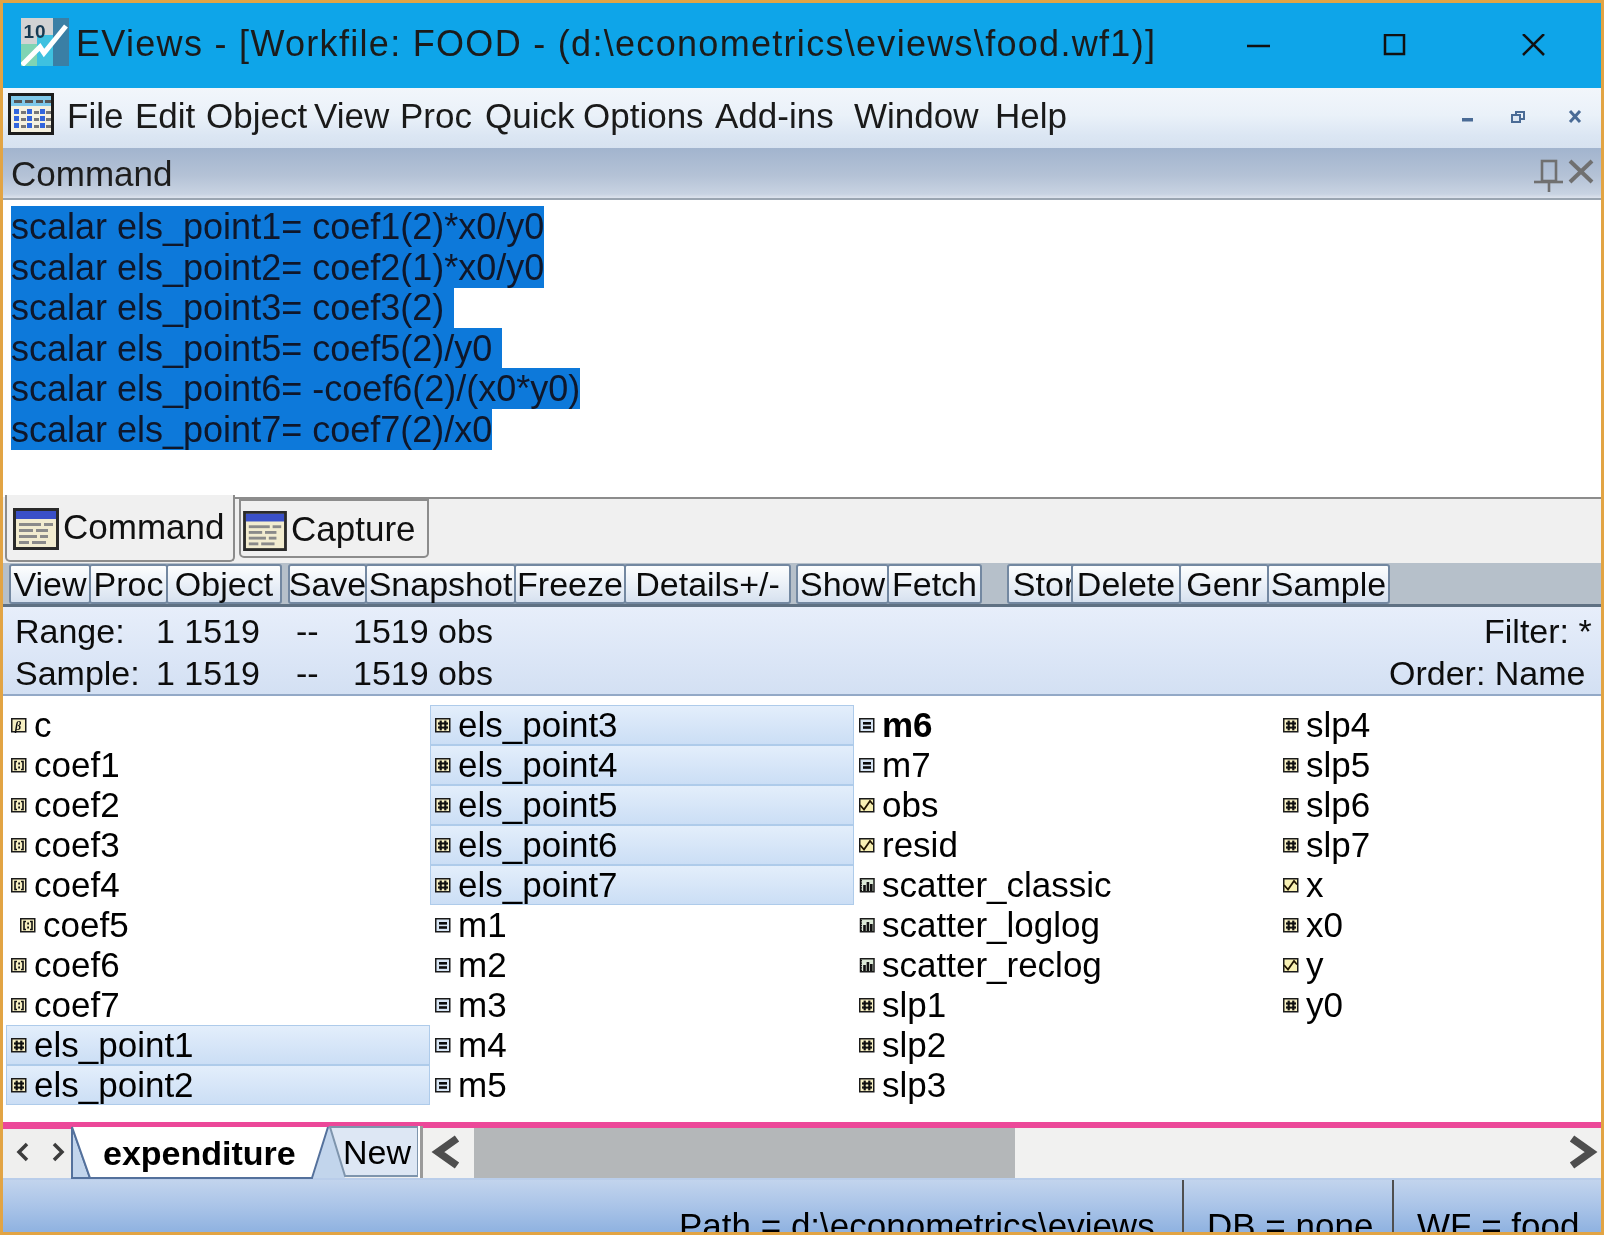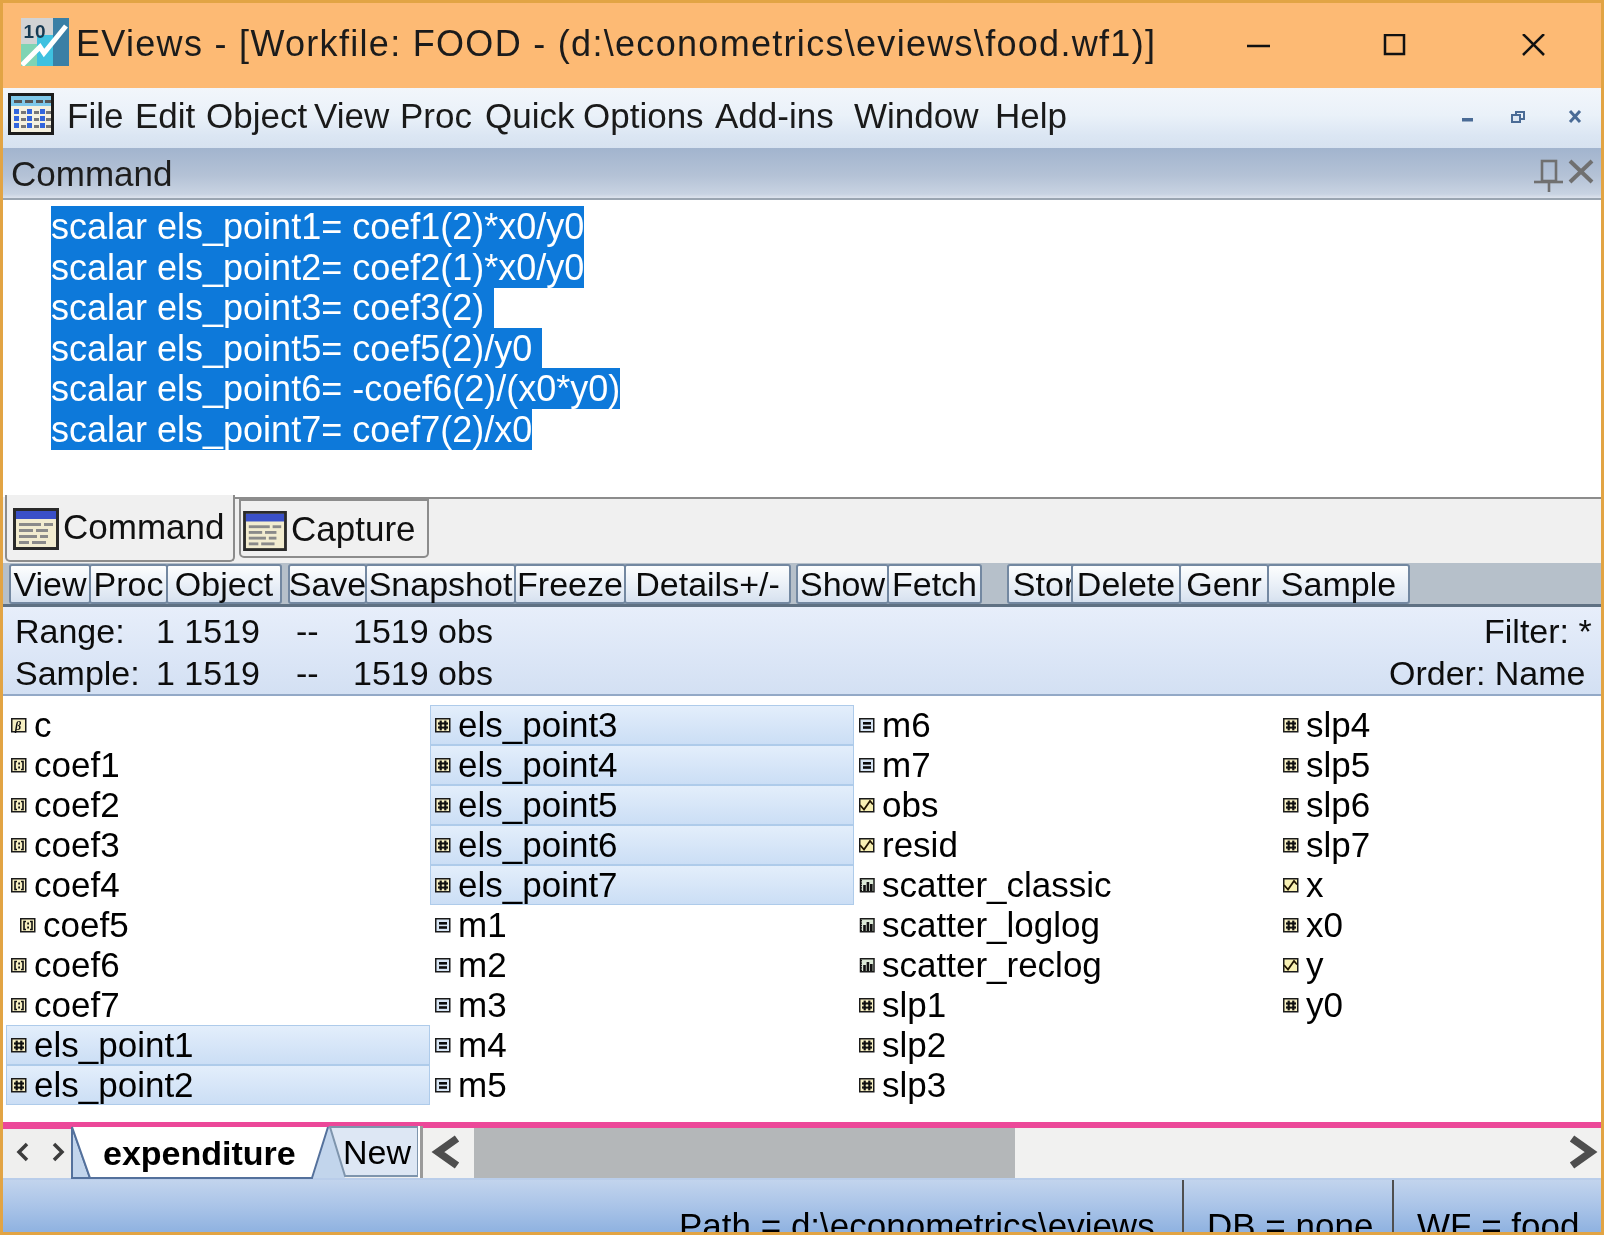--- a/index.html
+++ b/index.html
@@ -1,34 +1,34 @@
 <!DOCTYPE html>
 <html><head>
 <meta charset="utf-8">
 <style>
   * { margin:0; padding:0; box-sizing:border-box; }
   html,body { width:1604px; height:1235px; overflow:hidden; }
   body { background:#e2a444; font-family:"Liberation Sans", sans-serif; position:relative; }
   .abs { position:absolute; }
   
-  #titlebar { left:3px; top:3px; width:1598px; height:85px; background:#fdba74; }
+  #titlebar { left:3px; top:3px; width:1598px; height:85px; background:#0ea5e9; }
   #title-text { left:73px; top:20px; font-size:36px; letter-spacing:1.3px; color:#1b1b1b; white-space:pre; }
   
   #menubar { left:3px; top:88px; width:1598px; height:60px;
     background:linear-gradient(180deg,#f2f6fb 0%,#eaf1f9 45%,#dbe6f3 80%,#d7e2f0 100%); }
   .menuitem { position:absolute; top:8px; font-size:35px; color:#1a1a1a; }
   
   #cmdheader { left:3px; top:148px; width:1598px; height:50px;
     background:linear-gradient(180deg,#a2b4ce 0%,#b4c2d6 55%,#c8d3e2 92%,#dde3ed 100%); }
   #cmdheader .t { position:absolute; left:8px; top:6px; font-size:35px; color:#1d1d1d; }
   
   #cmdarea { left:3px; top:198px; width:1598px; height:299px; background:#ffffff; border-top:2px solid #9aa5b1; }
   #cmdlines { position:absolute; left:8px; top:7px; }
   .cl { font-size:36px; line-height:40.5px; white-space:pre; }
-  .cl span { background:#0d79da; color:#ffffff;margin-left:40px; }
+  .cl span { background:#0d79da; color:#0f172a; }
   
   #tabrow { left:3px; top:497px; width:1598px; height:66px; background:#f0f0f0; }
   #tabrow .topline { position:absolute; left:229px; top:0; width:1369px; height:2px; background:#8c8c8c; }
   .cmdtab { position:absolute; border:2px solid #8c8c8c; background:#f0f0f0; border-radius:0 0 5px 5px; }
   #tab-command { left:2px; top:-2px; width:230px; height:67px; border-top:none; }
   #tab-capture { left:236px; top:2px; width:190px; height:59px; }
   .tabtxt { position:absolute; font-size:35px; color:#111; }
   
   #toolbar { left:3px; top:563px; width:1598px; height:44px; background:#b6c0ca; }
   .tbtn { position:absolute; top:1px; height:40px; background:linear-gradient(180deg,#fdfefe 0%,#eef3f9 40%,#dde6f2 85%,#d5e0ee 100%);
@@ -197,21 +197,21 @@
     <div class="tbtn" style="left: 163px; width: 116px;">Object</div>
     <div class="tbtn" style="left: 285px; width: 79px;">Save</div>
     <div class="tbtn" style="left: 362px; width: 151px;">Snapshot</div>
     <div class="tbtn" style="left: 511px; width: 112px;">Freeze</div>
     <div class="tbtn" style="left: 621px; width: 167px;">Details+/-</div>
     <div class="tbtn" style="left: 793px; width: 93px;">Show</div>
     <div class="tbtn" style="left: 884px; width: 95px;">Fetch</div>
     <div class="tbtn" style="left: 977px; width: 93px; margin-left: 27px;">Store</div>
     <div class="tbtn" style="left: 1068px; width: 110px;">Delete</div>
     <div class="tbtn" style="left: 1176px; width: 90px;">Genr</div>
-    <div class="tbtn" style="left: 1264px; width: 143px;">Sample</div>
+    <div class="tbtn" style="left: 1264px; width: 123px;">Sample</div>
     <div class="bottomline"></div>
   </div>
 
   <div class="abs" id="rangebar">
     <span style="left:12px;top:5px">Range:</span>
     <span style="left:153px;top:5px">1 1519</span>
     <span style="left:293px;top:5px">--</span>
     <span style="left:350px;top:5px">1519 obs</span>
     <span style="left:12px;top:47px">Sample:</span>
     <span style="left:153px;top:47px">1 1519</span>
@@ -409,21 +409,21 @@
       <span class="lbl">m4</span>
     </div>
     <div class="item" style="left: 427px; top: 369px;">
       <svg width="16" height="15" viewBox="0 0 16 15">
         <rect x="0.75" y="0.75" width="14" height="13" fill="#d8e6f5" stroke="#1a1a1a" stroke-width="1.5"></rect>
         <rect x="4" y="4" width="8" height="2.6" fill="#0a0a0a"></rect>
         <rect x="4" y="8.2" width="8" height="2.6" fill="#0a0a0a"></rect>
       </svg>
       <span class="lbl">m5</span>
     </div>
-    <div class="item" style="left: 851px; top: 9px;">
+    <div class="item" style="left: 851px; top: 9px; font-weight: bold;">
       <svg width="16" height="15" viewBox="0 0 16 15">
         <rect x="0.75" y="0.75" width="14" height="13" fill="#d8e6f5" stroke="#1a1a1a" stroke-width="1.5"></rect>
         <rect x="4" y="4" width="8" height="2.6" fill="#0a0a0a"></rect>
         <rect x="4" y="8.2" width="8" height="2.6" fill="#0a0a0a"></rect>
       </svg>
       <span class="lbl">m6</span>
     </div>
     <div class="item" style="left: 851px; top: 49px;">
       <svg width="16" height="15" viewBox="0 0 16 15">
         <rect x="0.75" y="0.75" width="14" height="13" fill="#d8e6f5" stroke="#1a1a1a" stroke-width="1.5"></rect>

